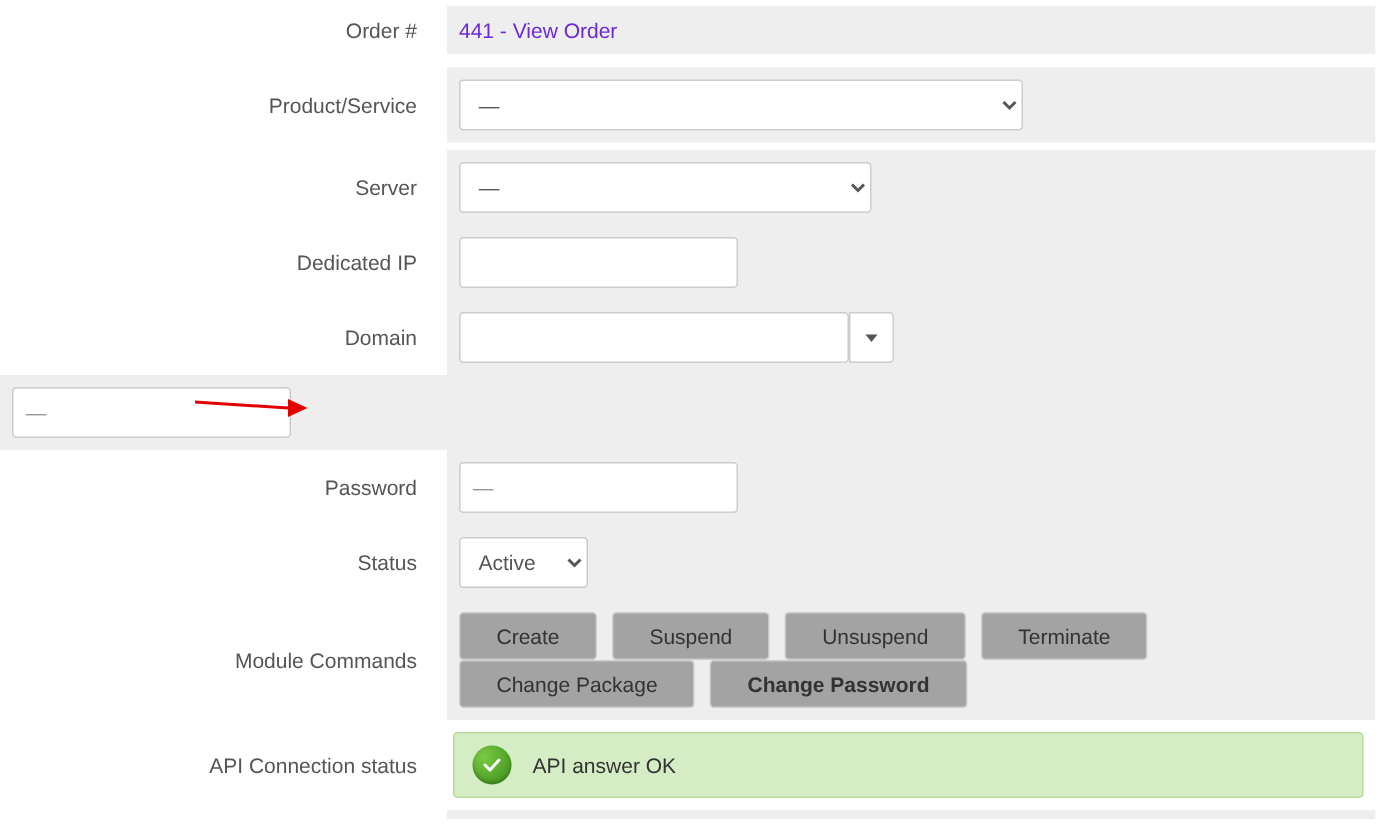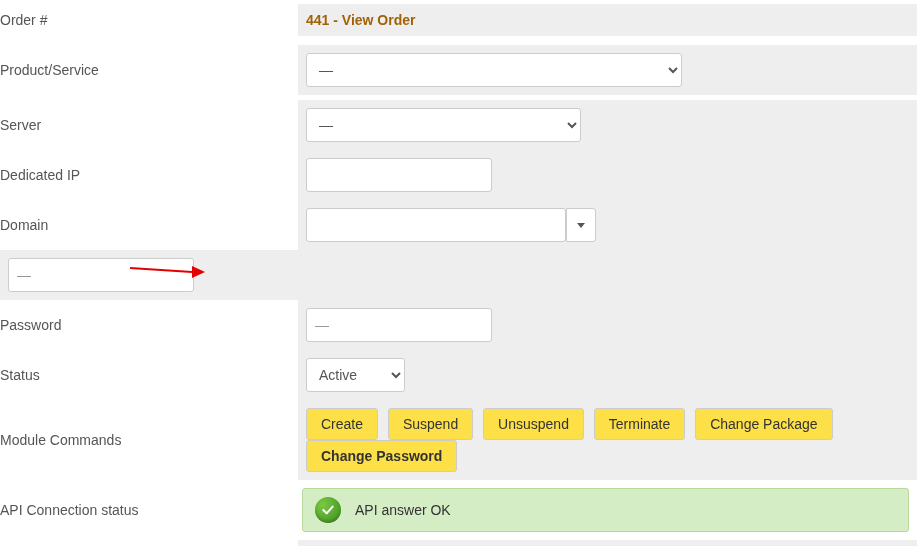--- a/index.html
+++ b/index.html
@@ -1,34 +1,34 @@
 <!DOCTYPE html>
 <html><head>
   <meta charset="utf-8">
   <style>
     * { box-sizing: border-box; margin: 0; padding: 0; }
     body { font-family: Arial, sans-serif; font-size: 14px; color: #333; background: #fff; width: 917px; }
     .form-container { width: 100%; }
     .form-row { display: flex; align-items: center; min-height: 40px; }
     .form-row.tall { min-height: 60px; }
-    .label-col { width: 298px; padding-right: 6px; color: #555; font-size: 14px; }
+    .label-col { width: 298px; text-align: right; padding-right: 20px; color: #555; font-size: 14px; }
     .value-col { flex: 1; padding: 8px 8px; }
     .value-col.grey { background: #eeeeee; }
     .value-col.white { background: #fff; }
-    .link-text { color: #a16207; font-weight: bold; }
+    .link-text { color: #6d28d9; }
     input[type="text"], select { border: 1px solid #ccc; border-radius: 3px; padding: 6px 8px; font-size: 14px; background: #fff; color: #555; }
     .wide-select { width: 376px; height: 34px; }
     .med-select { width: 275px; height: 34px; }
     .domain-group { display: flex; }
     .domain-input { width: 260px; height: 34px; border-radius: 3px 0 0 3px; border-right: none; }
     .domain-btn { width: 30px; height: 34px; border: 1px solid #ccc; border-radius: 0 3px 3px 0; background: #fff; display: flex; align-items: center; justify-content: center; cursor: pointer; }
     .caret-down { width: 0; height: 0; border-left: 4px solid transparent; border-right: 4px solid transparent; border-top: 5px solid #555; }
     .small-input { width: 186px; height: 34px; }
-    .status-select { width: 99px; height: 34px; }
-    .btn { display: inline-block; border: 1px solid #ccc; background: #fde047; border-radius: 3px; padding: 7px 14px; font-size: 14px; color: #333; cursor: pointer; margin-right: 6px; }
+    .status-select { width: 86px; height: 34px; }
+    .btn { display: inline-block; border: 1px solid #ccc; background: #a3a3a3; border-radius: 3px; padding: 7px 24px; font-size: 14px; color: #333; cursor: pointer; margin-right: 6px; }
     .btn:last-child { margin-right: 0; font-weight: bold; }
     .api-box { background: #d5edc5; border: 1px solid #b8d99a; border-radius: 3px; padding: 8px 12px; display: flex; align-items: center; gap: 14px; text-align: right; }
     .check-icon { width: 26px; height: 26px; border-radius: 50%; background: radial-gradient(circle at 30% 30%, #7ac943, #3a8e1a); display: flex; align-items: center; justify-content: center; box-shadow: inset 0 -2px 3px rgba(0,0,0,0.2); flex-shrink: 0; }
     .check-icon svg { width: 16px; height: 16px; }
     .blurred { color: #777; filter: blur(3px); user-select: none; }
     .blurred-input { color: #888; }
     .blurred-input::placeholder { filter: blur(3px); color: #888; }
     .row-gap { height: 6px; background: #eeeeee; margin-left: 298px; }
     .arrow-container { position: relative; }
     .red-arrow { position: absolute; left: 130px; top: 12px; z-index: 10; }

